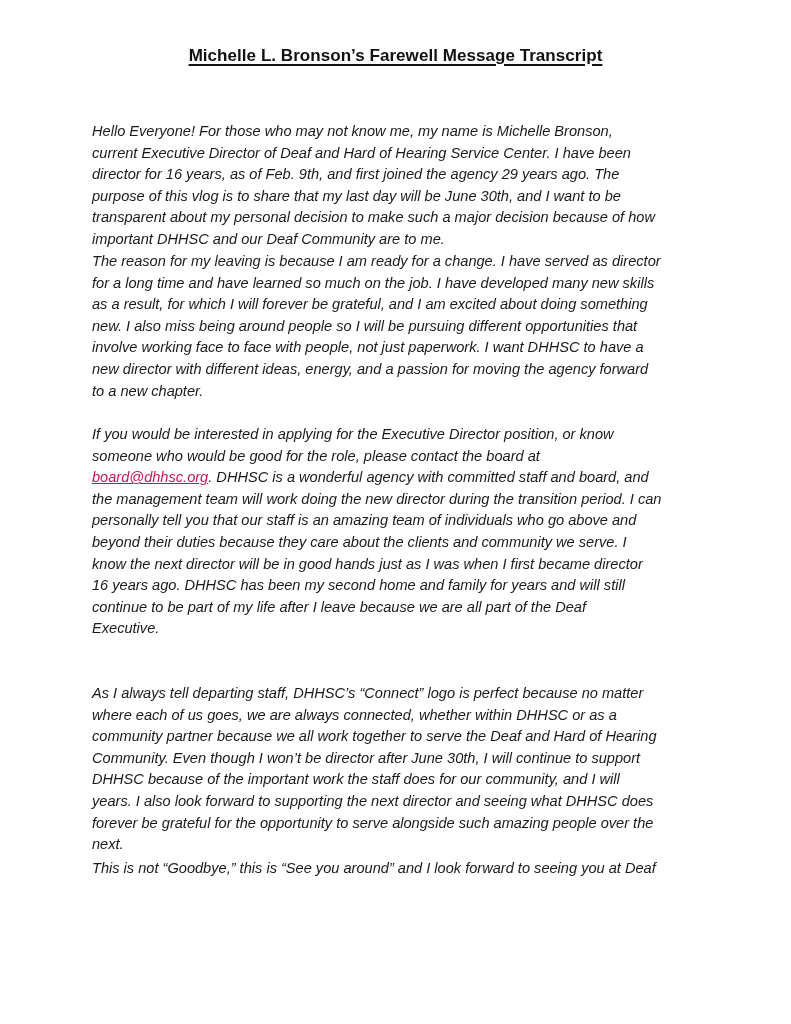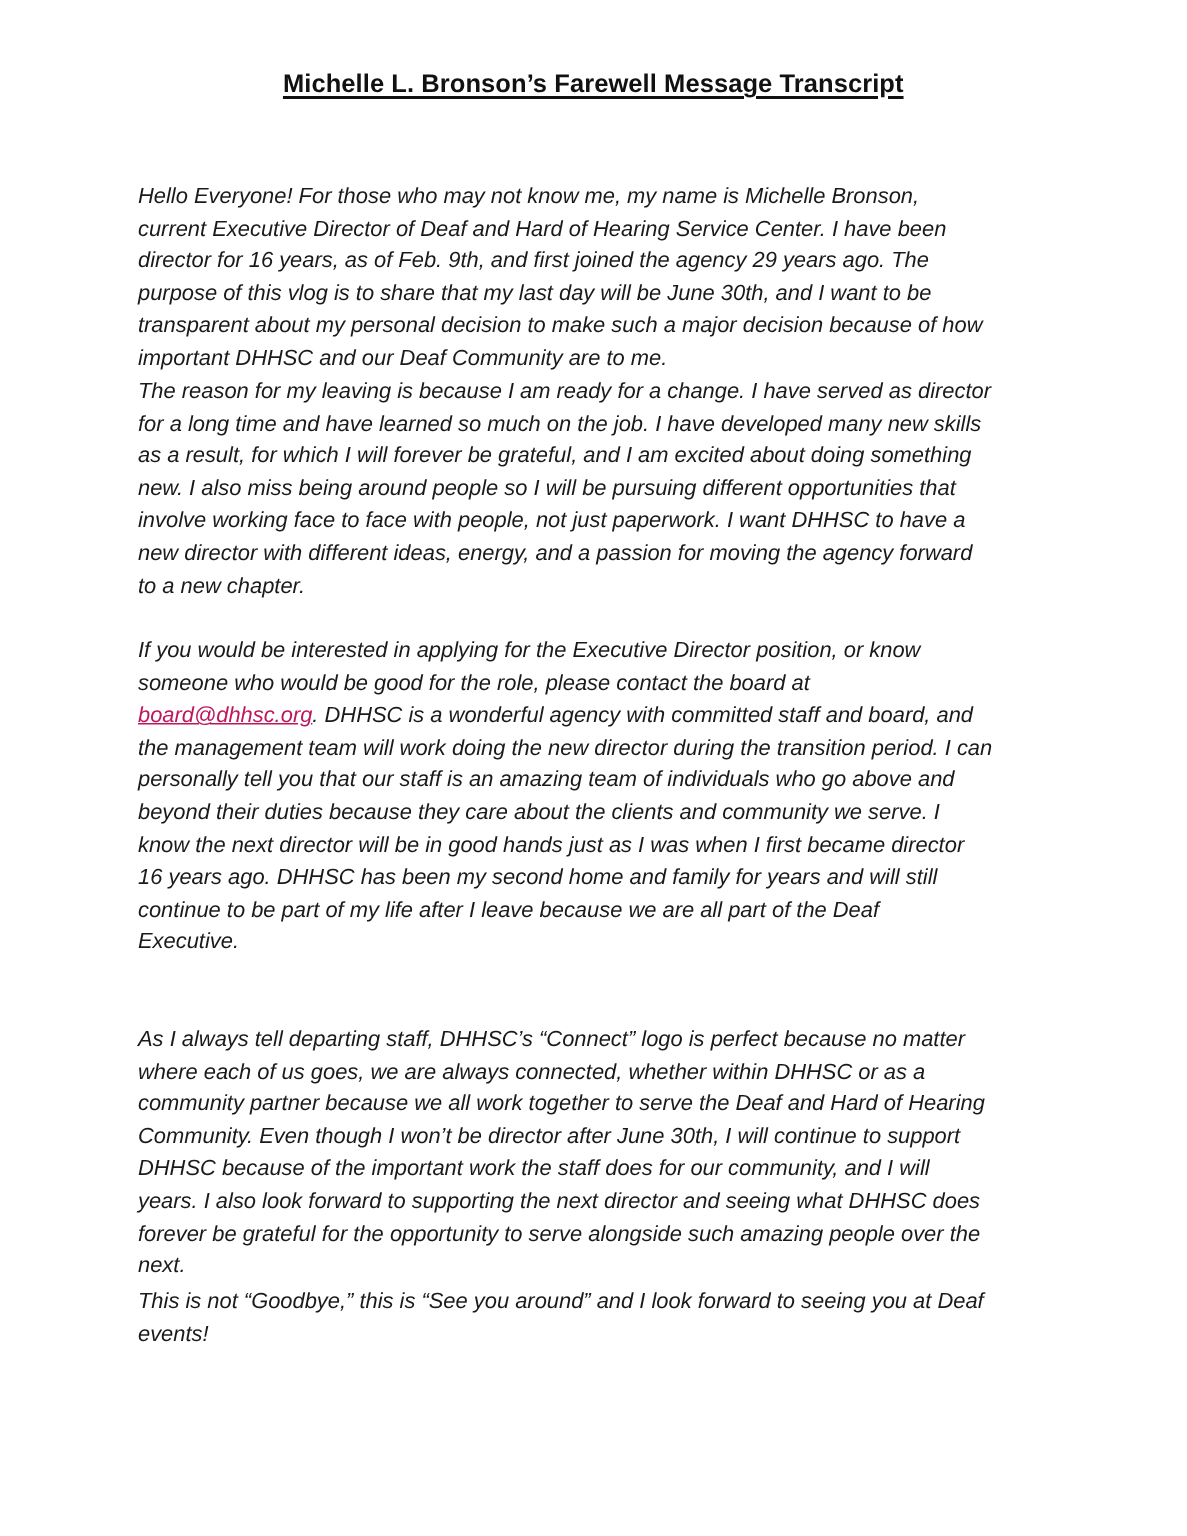--- a/index.html
+++ b/index.html
@@ -68,16 +68,15 @@
     <span>community partner because we all work together to serve the Deaf and Hard of Hearing</span>
     <span>Community.  Even though I won’t be director after June 30th, I will continue to support</span>
     <span>DHHSC because of the important work the staff does for our community, and I will</span>
     <span>years.  I also look forward to supporting the next director and seeing what DHHSC does</span>
     <span>forever be grateful for the opportunity to serve alongside such amazing people over the</span>
     <span>next.</span>
   </p>
 
   <p class="para" style="top:822px;margin-top:36px;">
     <span>This is not “Goodbye,” this is “See you around” and I look forward to seeing you at Deaf</span>
-    <span>events!</span>
   </p>
 
 </div>
 
 </body></html>

